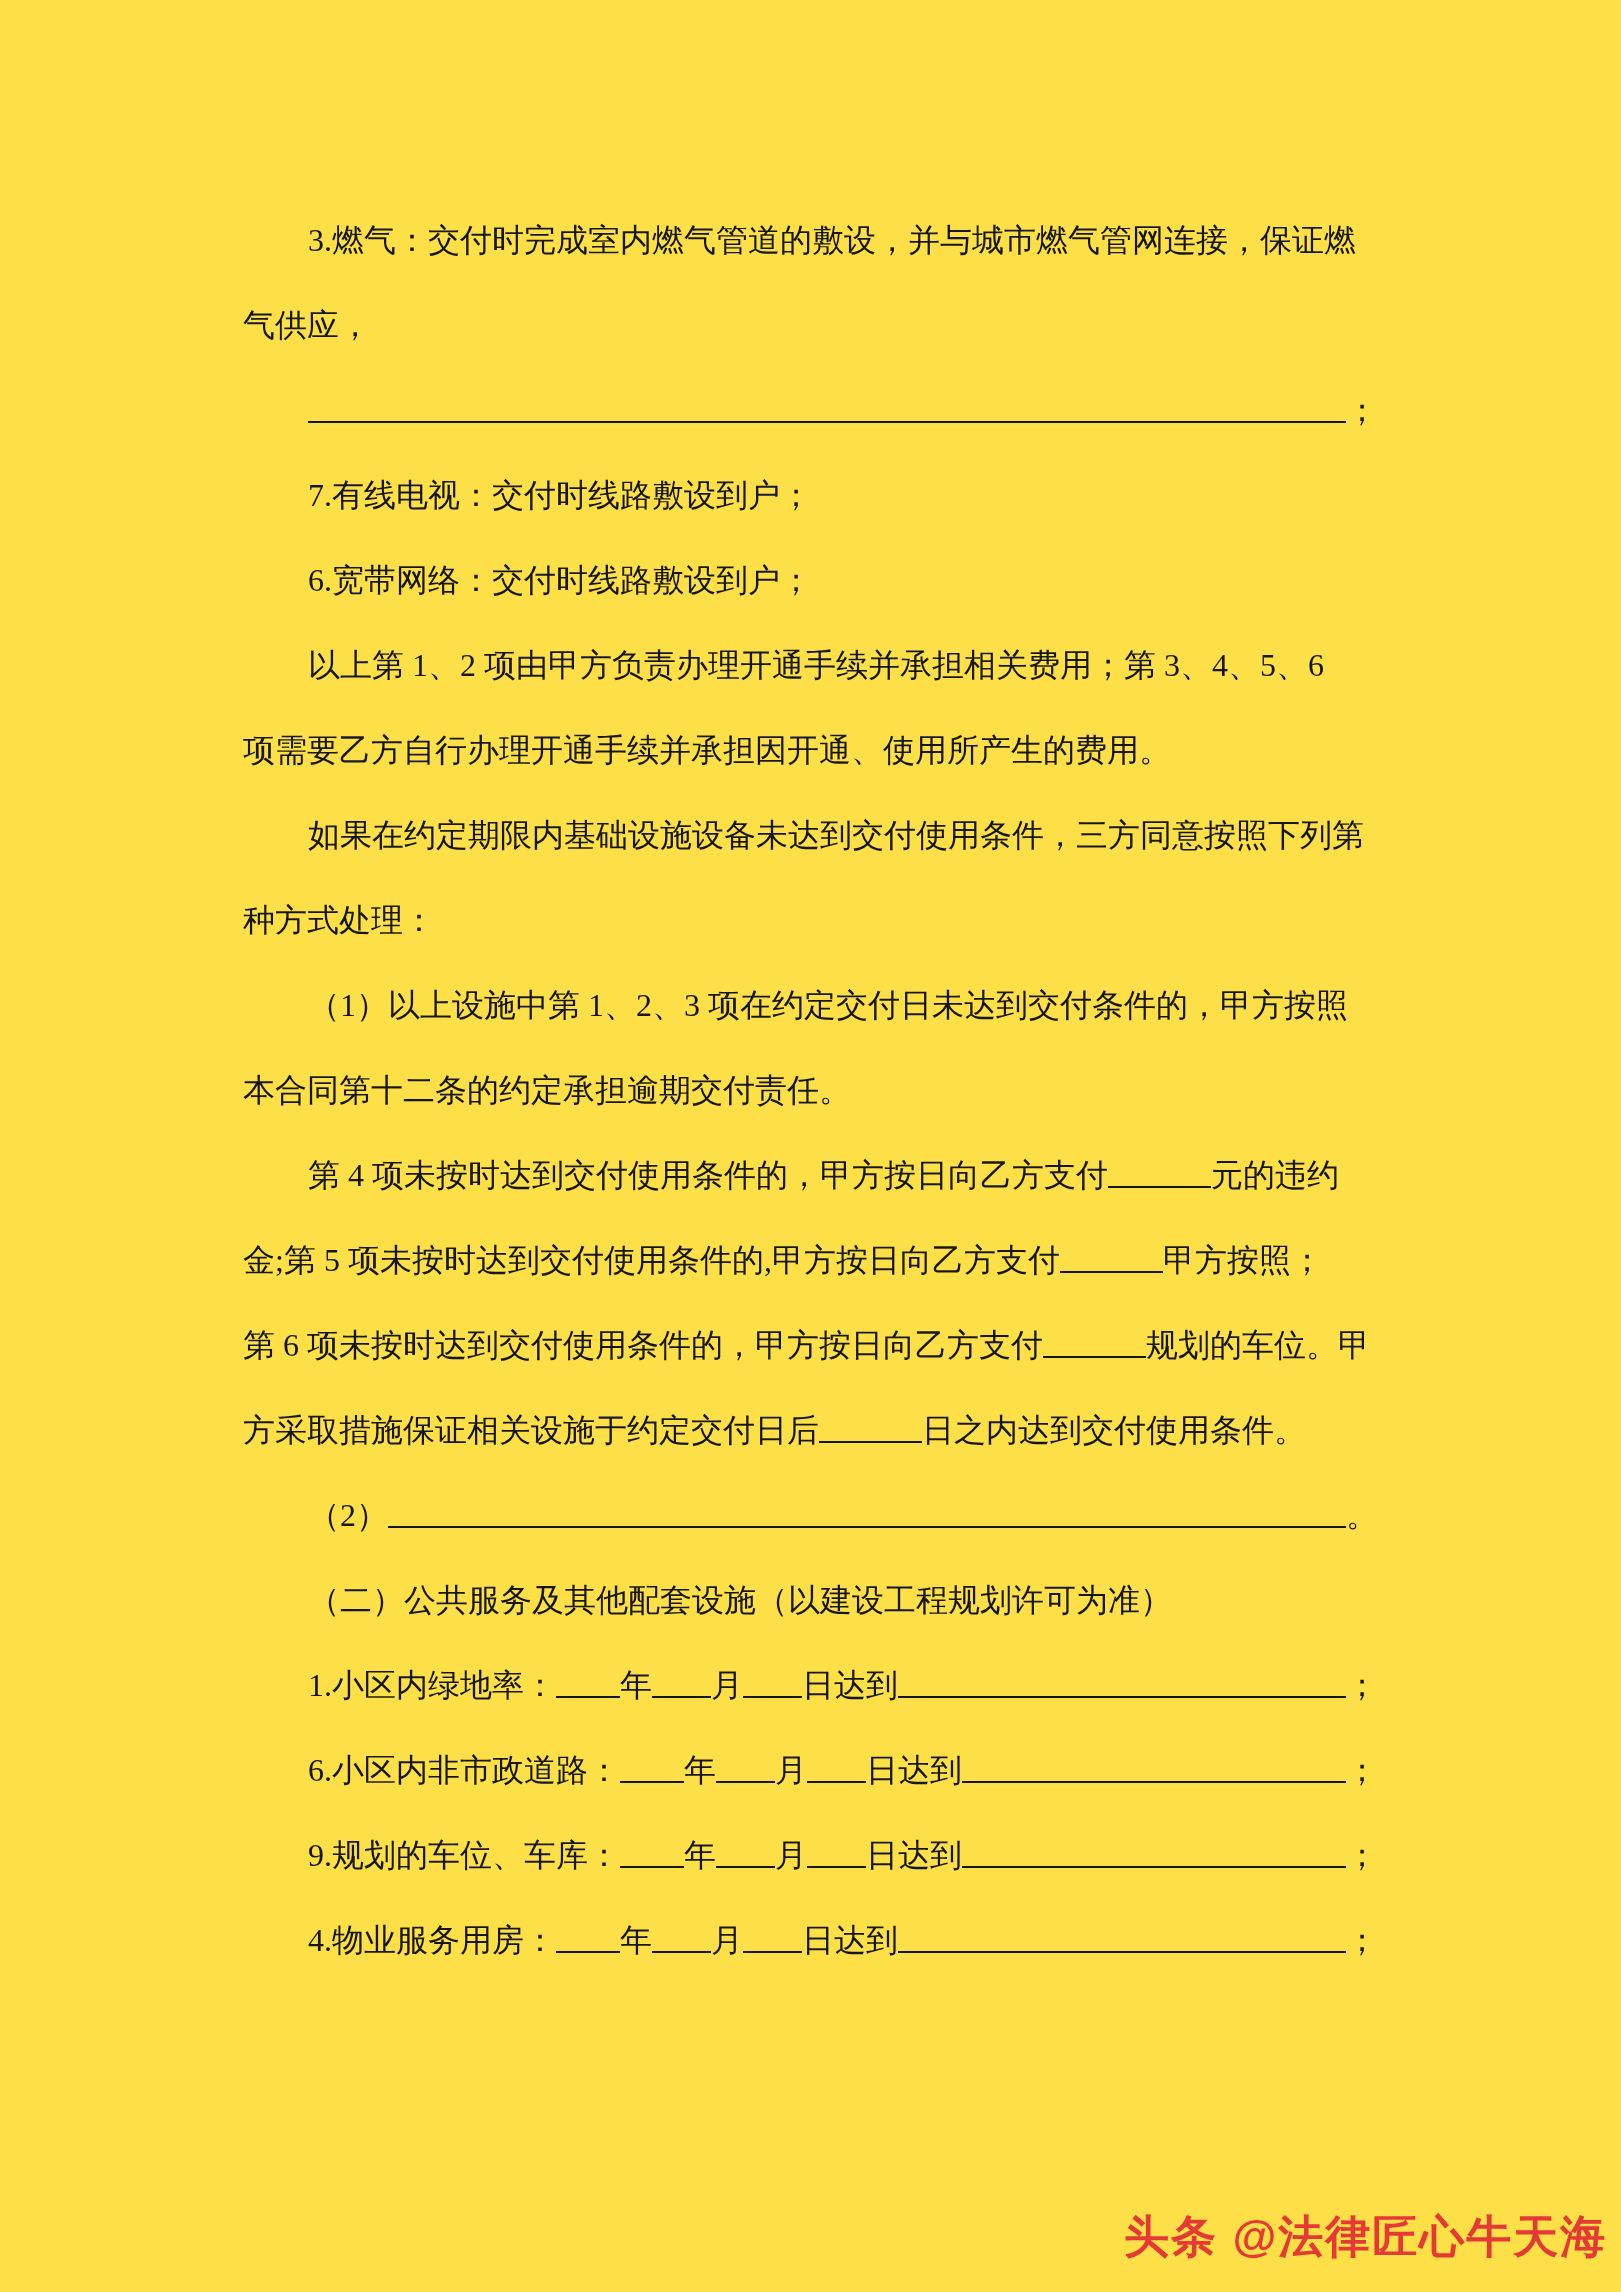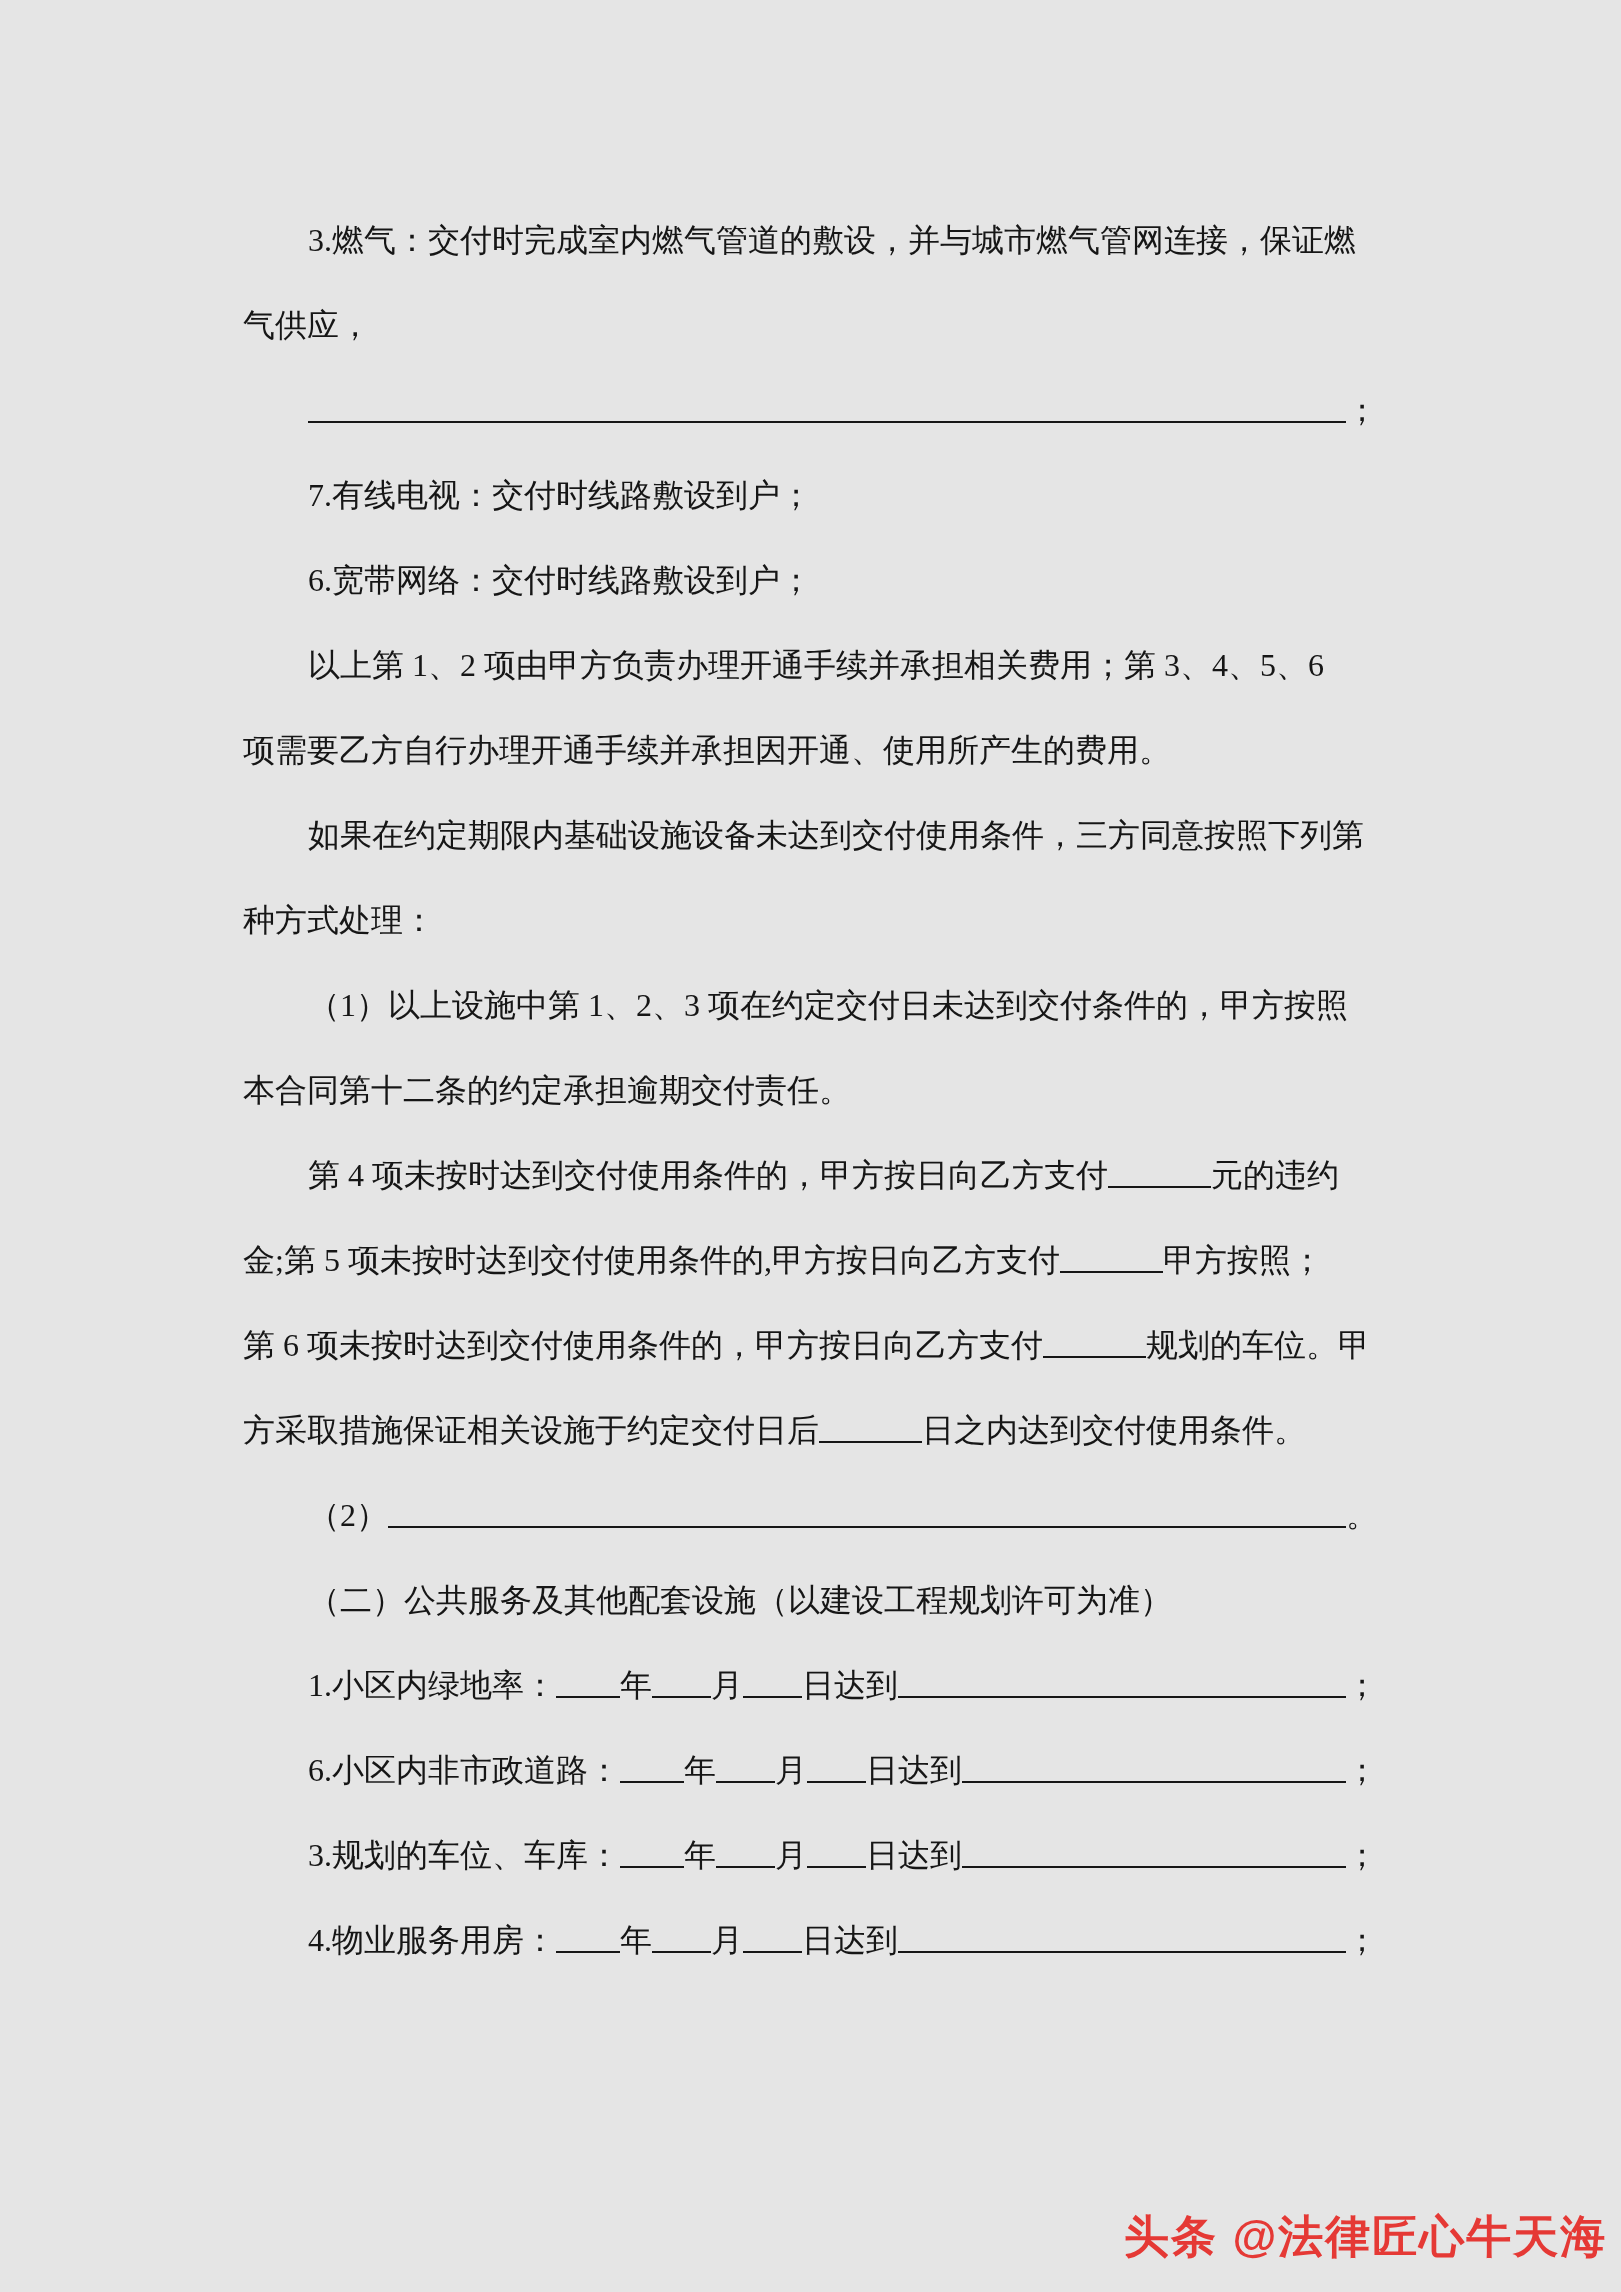--- a/index.html
+++ b/index.html
@@ -1,20 +1,20 @@
 <!DOCTYPE html>
 <html><head>
 <meta charset="utf-8">
 <style>
   html,body { margin:0; padding:0; background:#ffffff; }
   .page {
     position:relative;
     width:1621px;
     height:2293px;
-    background:#e5e5e5;
+    background:#fde047;
     font-family:"Liberation Serif","DejaVu Serif",serif;
     color:#161616;
     font-size:32px;
     overflow:hidden;
   }
   .content {
     position:absolute;
     left:243px;
     top:198px;
     width:1135px;
@@ -104,21 +104,21 @@
         <span class="blank" style="width: 64px;"></span>
         <span class="seg">年</span>
         <span class="blank" style="width: 59px;"></span>
         <span class="seg">月</span>
         <span class="blank" style="width: 59px;"></span>
         <span class="seg">日达到</span>
         <span class="blank fill"></span>
         <span class="seg">；</span>
       </div>
       <div class="line indent flexline">
-        <span class="seg">3.规划的车位、车库：</span>
+        <span class="seg">9.规划的车位、车库：</span>
         <span class="blank" style="width: 64px;"></span>
         <span class="seg">年</span>
         <span class="blank" style="width: 59px;"></span>
         <span class="seg">月</span>
         <span class="blank" style="width: 59px;"></span>
         <span class="seg">日达到</span>
         <span class="blank fill"></span>
         <span class="seg">；</span>
       </div>
       <div class="line indent flexline">

